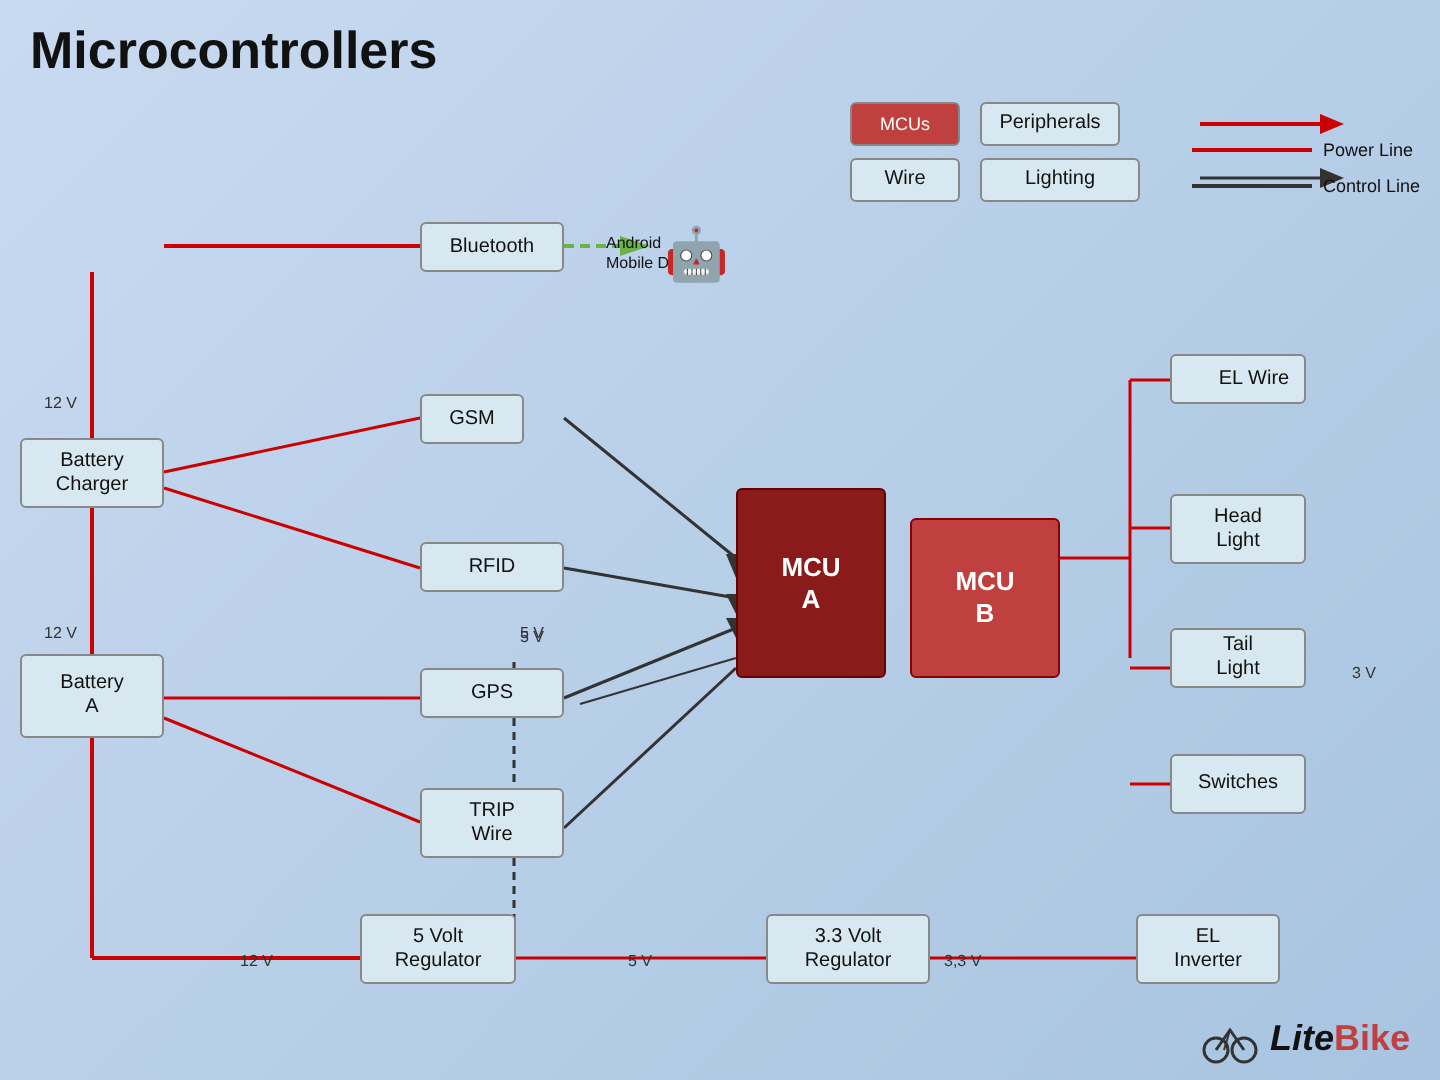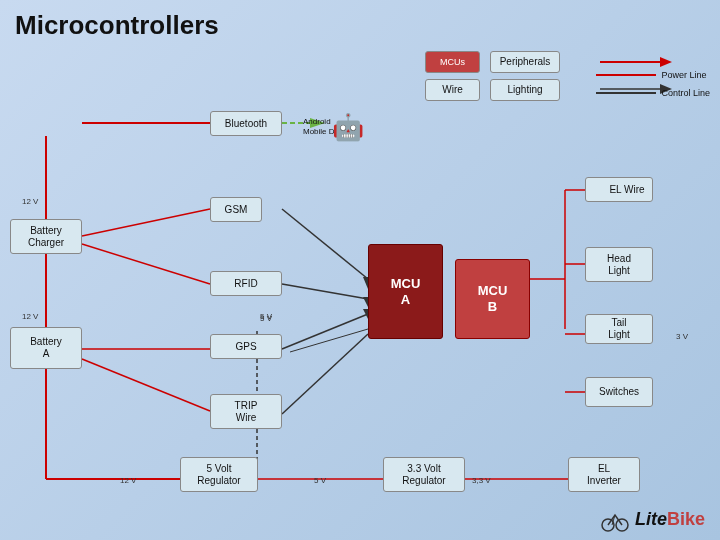--- a/index.html
+++ b/index.html
@@ -171,21 +171,21 @@
         <span style="font-size:9px; color:#111;">Control Line</span>
       </div>
     </div>
 
     <div class="box" style="left:415px; top:2px; width:55px; height:22px; background:#c04040; color:white; font-size:9px;">MCUs</div>
 
     <div class="box" style="left:480px; top:2px; width:70px; height:22px;">Peripherals</div>
 
     <div class="box" style="left:415px; top:30px; width:55px; height:22px;">Wire</div>
 
-    <div class="box" style="left:480px; top:30px; width:70px; height:22px;">Lighting</div>
+    <div class="box" style="left:480px; top:30px; width:80px; height:22px;">Lighting</div>
 
 
     <div style="position:absolute; left:293px; top:68px; font-size:8px; text-align:left; color:#111; line-height:1.3;">Android<br>Mobile Device</div>
 
     <div style="position:absolute; left:322px; top:63px; font-size:26px; color:#6ab344;">🤖</div>
 
     <div class="box" style="left:200px; top:62px; width:72px; height:25px;">Bluetooth</div>
 
     <div class="box" style="left:0px; top:170px; width:72px; height:35px;">Battery<br>Charger</div>
 

